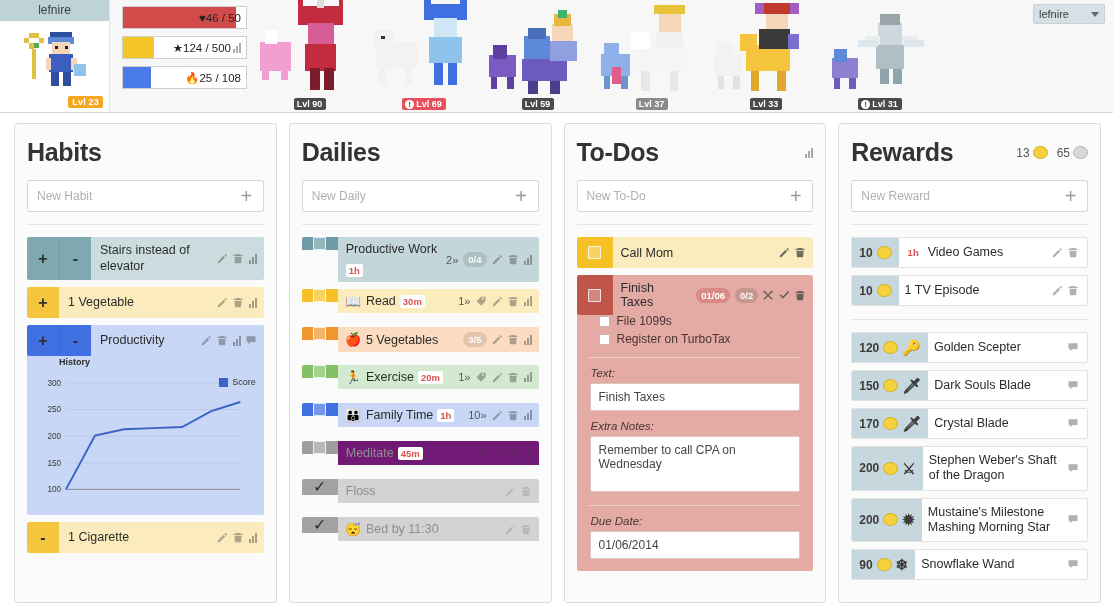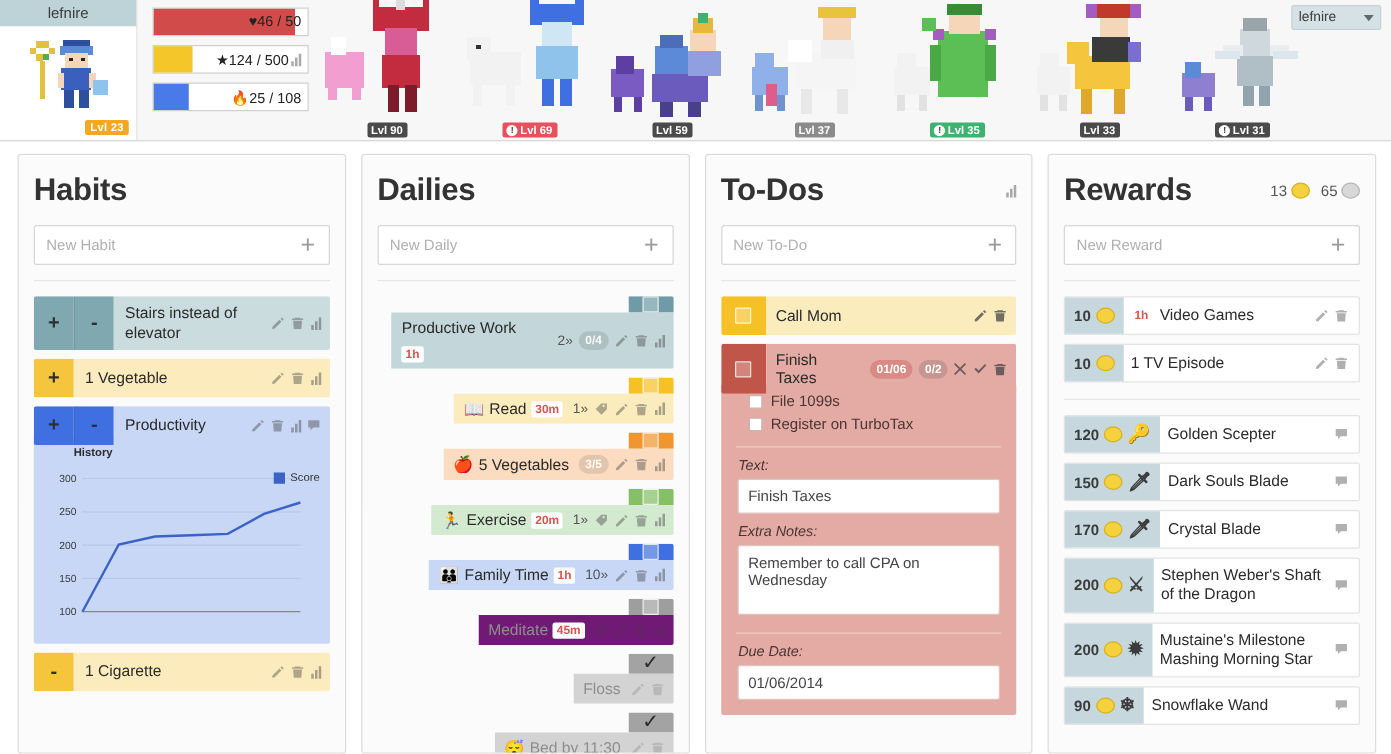--- a/index.html
+++ b/index.html
@@ -251,25 +251,24 @@
   .chart-legend {
     position: absolute; right: 2px; top: 8px;
     display: flex; align-items: center; gap: 4px;
     font-size: 9px; color: #333;
   }
   .legend-swatch { width: 9px; height: 9px; background: #3b63c6; display: inline-block; }
 
   
   .daily {
     display: flex;
-    align-items: flex-end;
+    align-items: flex-start;
     border-radius: 2px;
     overflow: hidden;
     min-height: 31px;
-    flex-direction: column;
   }
   .dbox {
     width: 36px;
     display: flex; align-items: center; justify-content: center;
   }
   .checkbox {
     width: 13px; height: 13px;
     border: 1px solid rgba(255,255,255,.75);
     background: rgba(255,255,255,.28);
     border-radius: 1px;
@@ -522,39 +521,20 @@
             <rect x="56" y="8" width="20" height="18" fill="#f6d6b8"></rect>
             <rect x="52" y="2" width="28" height="8" fill="#e8c43d"></rect>
             <rect x="54" y="26" width="24" height="14" fill="#f0f0f0"></rect>
           </svg>
         </div>
     <span class="lvl gray">Lvl 37</span>
   </div>
   <div class="pet">
     <div style="width:100%;height:98px;display:flex;align-items:flex-end;justify-content:center;">
           <svg viewBox="0 0 100 90" shape-rendering="crispEdges">
-            <rect x="4" y="46" width="26" height="20" fill="#f2f2f2"></rect>
-            <rect x="6" y="36" width="14" height="14" fill="#f2f2f2"></rect>
-            <rect x="6" y="66" width="6" height="12" fill="#e2e2e2"></rect>
-            <rect x="22" y="66" width="6" height="12" fill="#e2e2e2"></rect>
-            <rect x="36" y="20" width="36" height="48" fill="#5bbf55"></rect>
-            <rect x="30" y="30" width="8" height="26" fill="#4aa845"></rect>
-            <rect x="70" y="30" width="8" height="26" fill="#4aa845"></rect>
-            <rect x="44" y="6" width="22" height="16" fill="#f6d6b8"></rect>
-            <rect x="42" y="0" width="26" height="8" fill="#3a8b38"></rect>
-            <rect x="32" y="18" width="8" height="8" fill="#a35cc2"></rect>
-            <rect x="70" y="18" width="8" height="8" fill="#a35cc2"></rect>
-            <rect x="24" y="10" width="10" height="10" fill="#5bbf55"></rect>
-          </svg>
-        </div>
-    <span class="lvl green"><span class="bolt">!</span>Lvl 35</span>
-  </div>
-  <div class="pet">
-    <div style="width:100%;height:98px;display:flex;align-items:flex-end;justify-content:center;">
-          <svg viewBox="0 0 100 90" shape-rendering="crispEdges">
             <rect x="4" y="46" width="24" height="20" fill="#f2f2f2"></rect>
             <rect x="6" y="36" width="14" height="14" fill="#f2f2f2"></rect>
             <rect x="6" y="66" width="6" height="12" fill="#e2e2e2"></rect>
             <rect x="20" y="66" width="6" height="12" fill="#e2e2e2"></rect>
             <rect x="32" y="38" width="40" height="24" fill="#f5c63d"></rect>
             <rect x="26" y="28" width="16" height="16" fill="#f5c63d"></rect>
             <rect x="36" y="62" width="8" height="18" fill="#e0a82a"></rect>
             <rect x="60" y="62" width="8" height="18" fill="#e0a82a"></rect>
             <rect x="50" y="8" width="20" height="16" fill="#f6d6b8"></rect>
             <rect x="48" y="0" width="24" height="10" fill="#c0392b"></rect>

